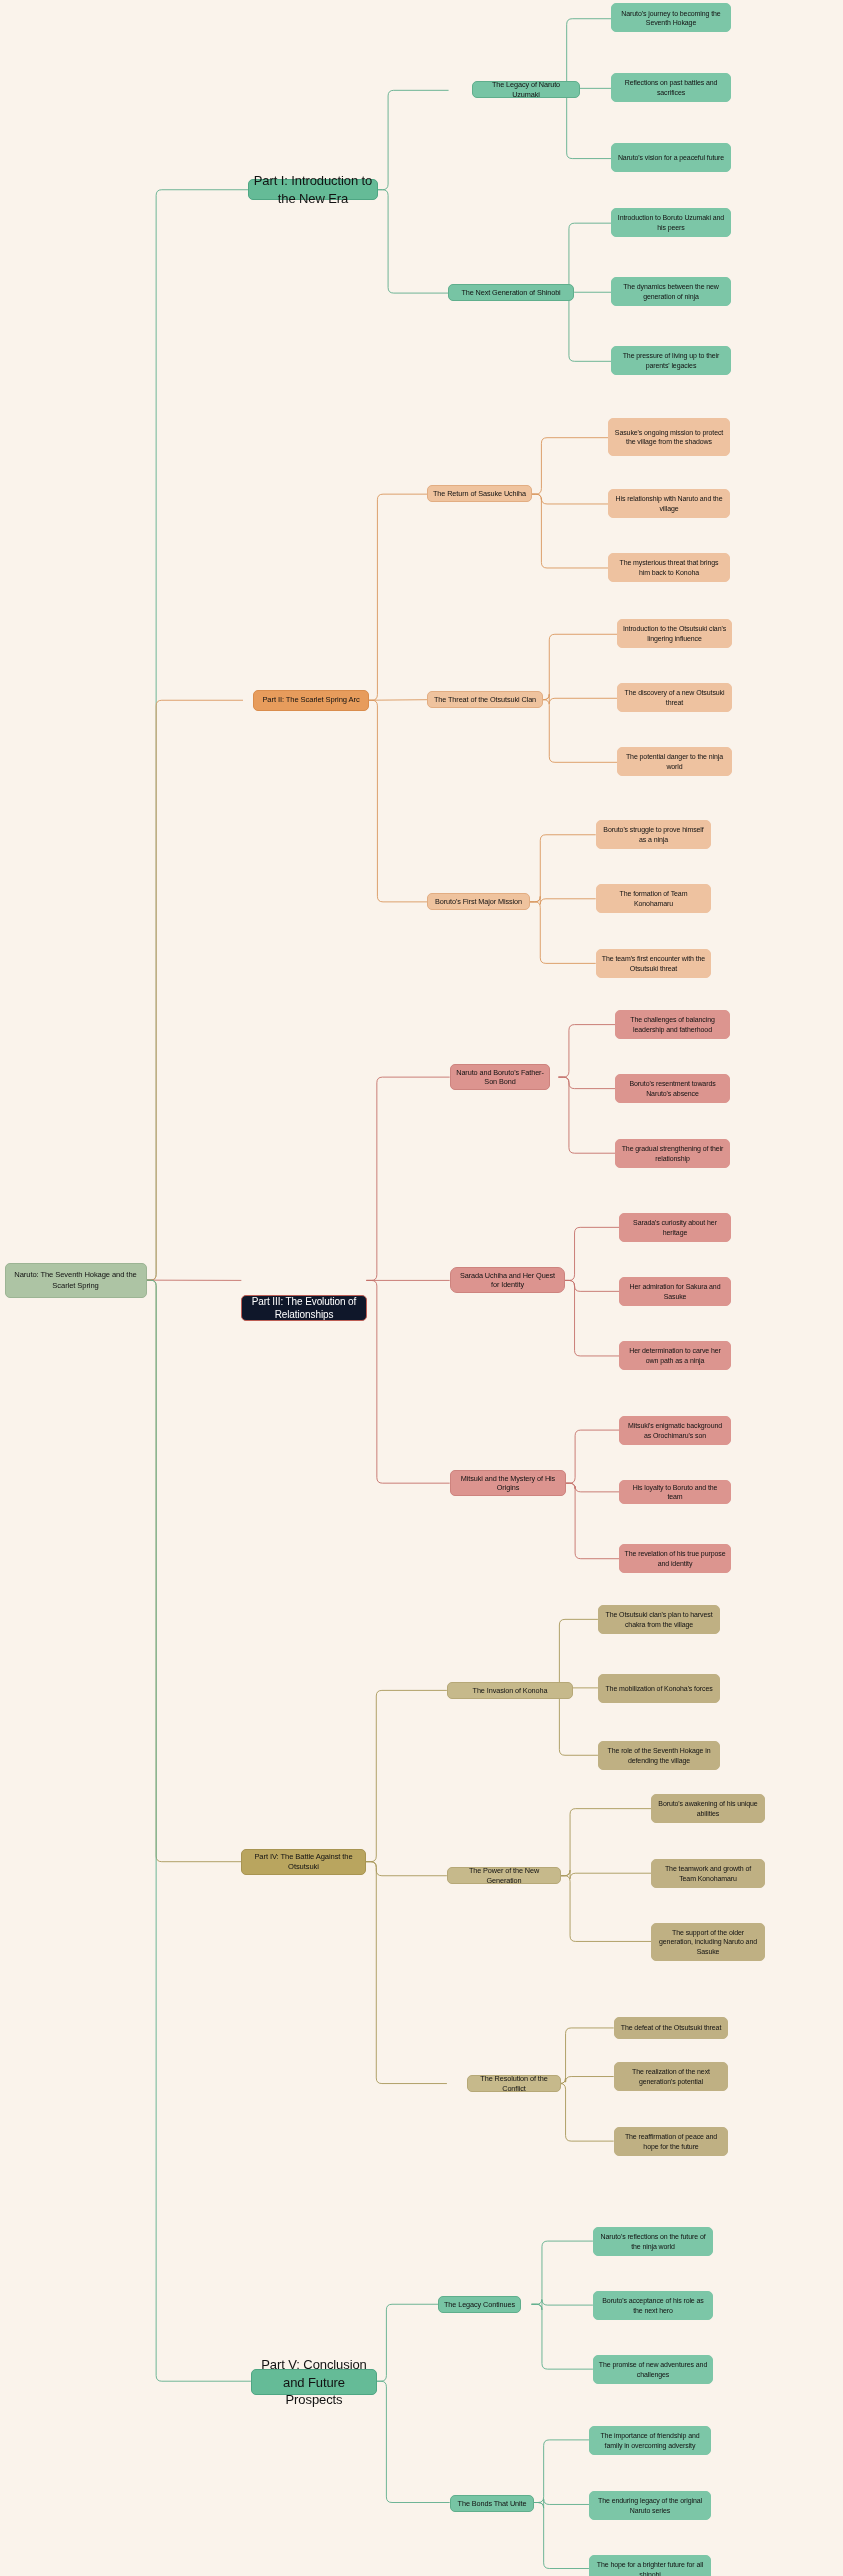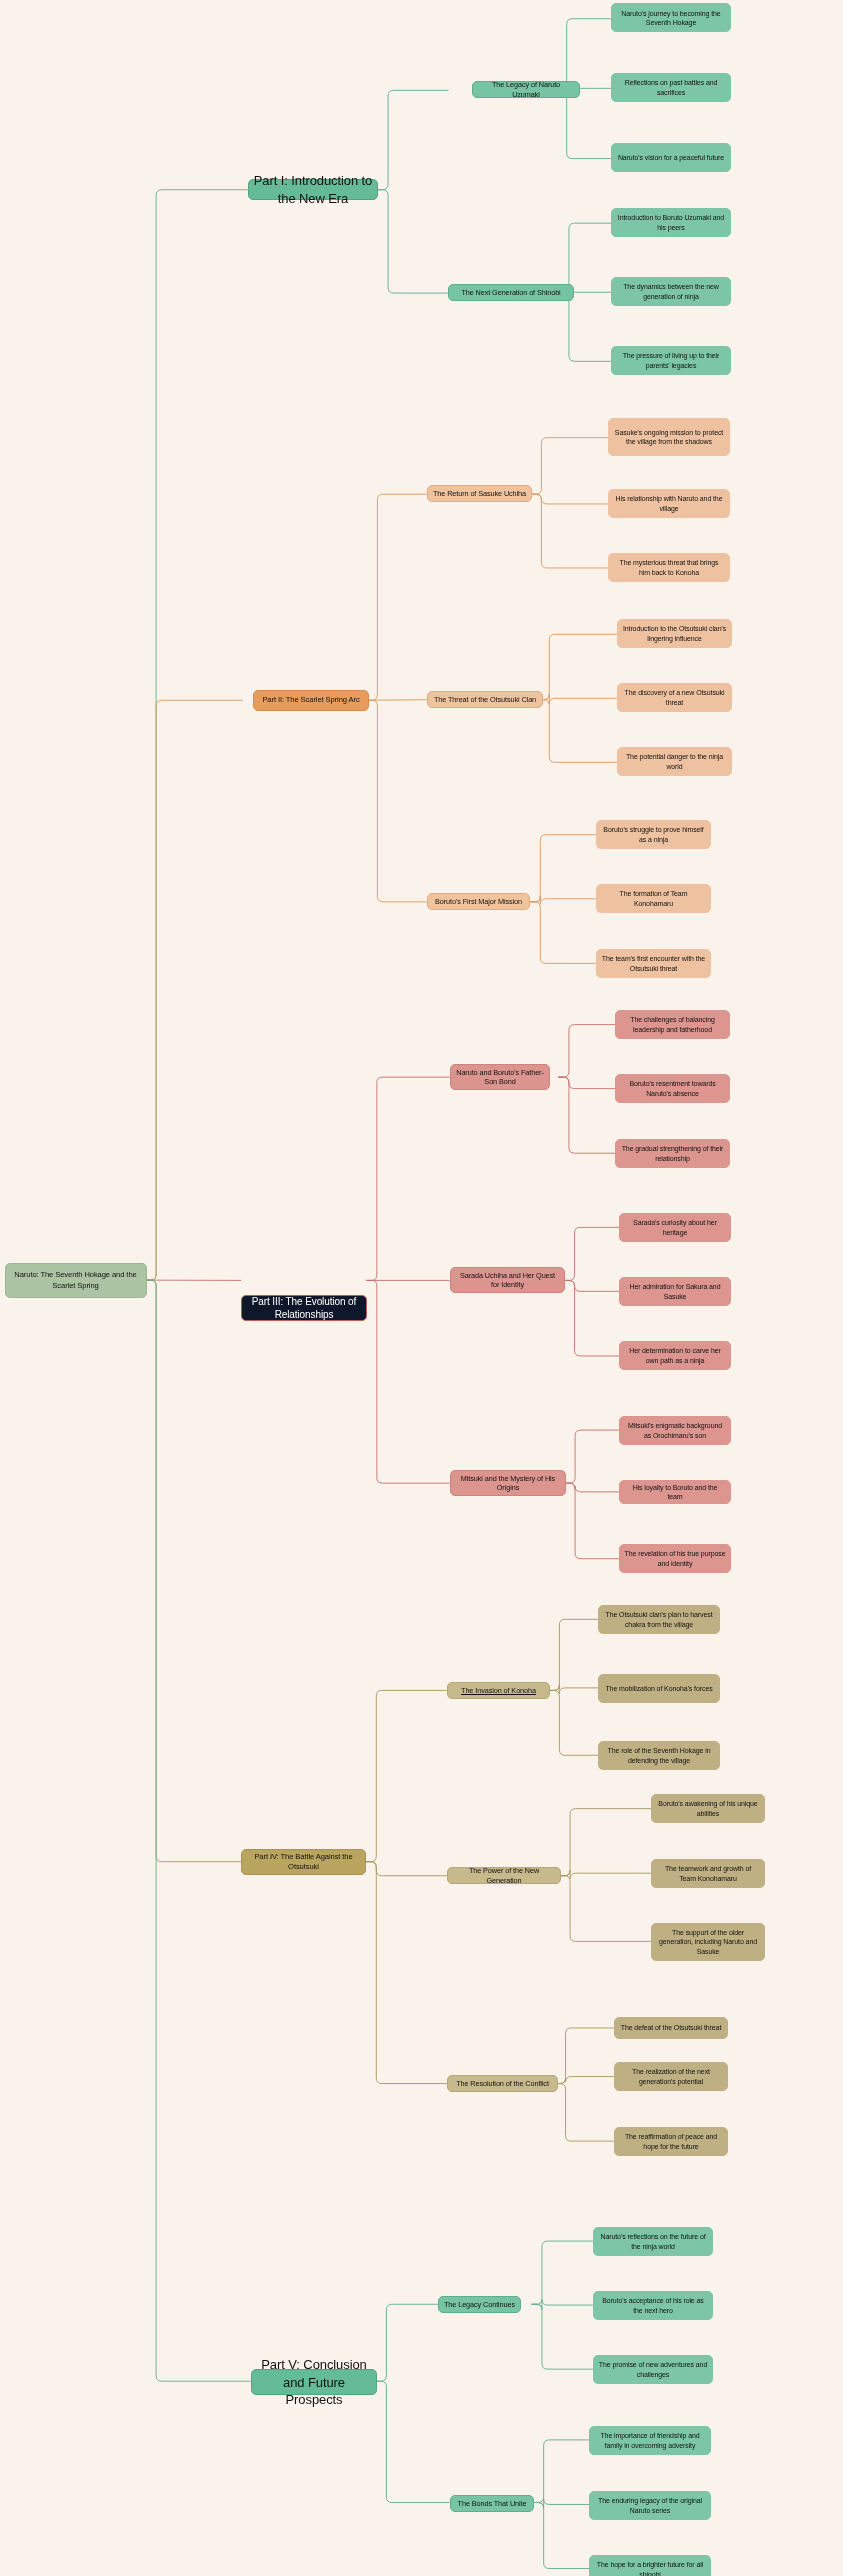--- a/index.html
+++ b/index.html
@@ -206,21 +206,21 @@
       </div>
       <div class="node c-red-leaf" style="left: 615px; top: 1010px; width: 115px; height: 29px;">
         <span>The challenges of balancing leadership and fatherhood</span>
       </div>
       <div class="node c-red-leaf" style="left: 615px; top: 1074px; width: 115px; height: 29px;">
         <span>Boruto's resentment towards Naruto's absence</span>
       </div>
       <div class="node c-red-leaf" style="left: 615px; top: 1139px; width: 115px; height: 29px;">
         <span>The gradual strengthening of their relationship</span>
       </div>
-      <div class="node c-red-branch" style="left: 450px; top: 1267px; width: 115px; height: 26.4px;">
+      <div class="node c-red-branch" style="left: 450px; top: 1267px; width: 115px; height: 26.4px; border-radius: 7px;">
         <span>Sarada Uchiha and Her Quest for Identity</span>
       </div>
       <div class="node c-red-leaf" style="left: 619px; top: 1213px; width: 112px; height: 29px;">
         <span>Sarada's curiosity about her heritage</span>
       </div>
       <div class="node c-red-leaf" style="left: 619px; top: 1277px; width: 112px; height: 29px;">
         <span>Her admiration for Sakura and Sasuke</span>
       </div>
       <div class="node c-red-leaf" style="left: 619px; top: 1341px; width: 112px; height: 29px;">
         <span>Her determination to carve her own path as a ninja</span>
@@ -233,21 +233,21 @@
       </div>
       <div class="node c-red-leaf" style="left: 619px; top: 1480px; width: 112px; height: 23.6px;">
         <span>His loyalty to Boruto and the team</span>
       </div>
       <div class="node c-red-leaf" style="left: 619px; top: 1544px; width: 112px; height: 29px;">
         <span>The revelation of his true purpose and identity</span>
       </div>
       <div class="node c-khaki-main" style="left: 241px; top: 1849px; width: 125px; height: 26.4px;">
         <span>Part IV: The Battle Against the Otsutsuki</span>
       </div>
-      <div class="node c-khaki-branch" style="left: 447px; top: 1682px; width: 103px; height: 17.4px; text-decoration: underline;">
+      <div class="node c-khaki-branch" style="left: 447px; top: 1682px; width: 126px; height: 17.4px;">
         <span>The Invasion of Konoha</span>
       </div>
       <div class="node c-khaki-leaf" style="left: 598px; top: 1605px; width: 122px; height: 29px;">
         <span>The Otsutsuki clan's plan to harvest chakra from the village</span>
       </div>
       <div class="node c-khaki-leaf" style="left: 598px; top: 1674px; width: 122px; height: 29px;">
         <span>The mobilization of Konoha's forces</span>
       </div>
       <div class="node c-khaki-leaf" style="left: 598px; top: 1741px; width: 122px; height: 29px;">
         <span>The role of the Seventh Hokage in defending the village</span>
@@ -257,21 +257,21 @@
       </div>
       <div class="node c-khaki-leaf" style="left: 651px; top: 1794px; width: 114px; height: 29px;">
         <span>Boruto's awakening of his unique abilities</span>
       </div>
       <div class="node c-khaki-leaf" style="left: 651px; top: 1859px; width: 114px; height: 29px;">
         <span>The teamwork and growth of Team Konohamaru</span>
       </div>
       <div class="node c-khaki-leaf" style="left: 651px; top: 1923px; width: 114px; height: 38px;">
         <span>The support of the older generation, including Naruto and Sasuke</span>
       </div>
-      <div class="node c-khaki-branch" style="left: 447px; top: 2075px; width: 111px; height: 17.4px;">
+      <div class="node c-khaki-branch" style="left: 467px; top: 2075px; width: 94px; height: 17.4px;">
         <span>The Resolution of the Conflict</span>
       </div>
       <div class="node c-khaki-leaf" style="left: 614px; top: 2017px; width: 114px; height: 22px;">
         <span>The defeat of the Otsutsuki threat</span>
       </div>
       <div class="node c-khaki-leaf" style="left: 614px; top: 2062px; width: 114px; height: 29px;">
         <span>The realization of the next generation's potential</span>
       </div>
       <div class="node c-khaki-leaf" style="left: 614px; top: 2127px; width: 114px; height: 29px;">
         <span>The reaffirmation of peace and hope for the future</span>

